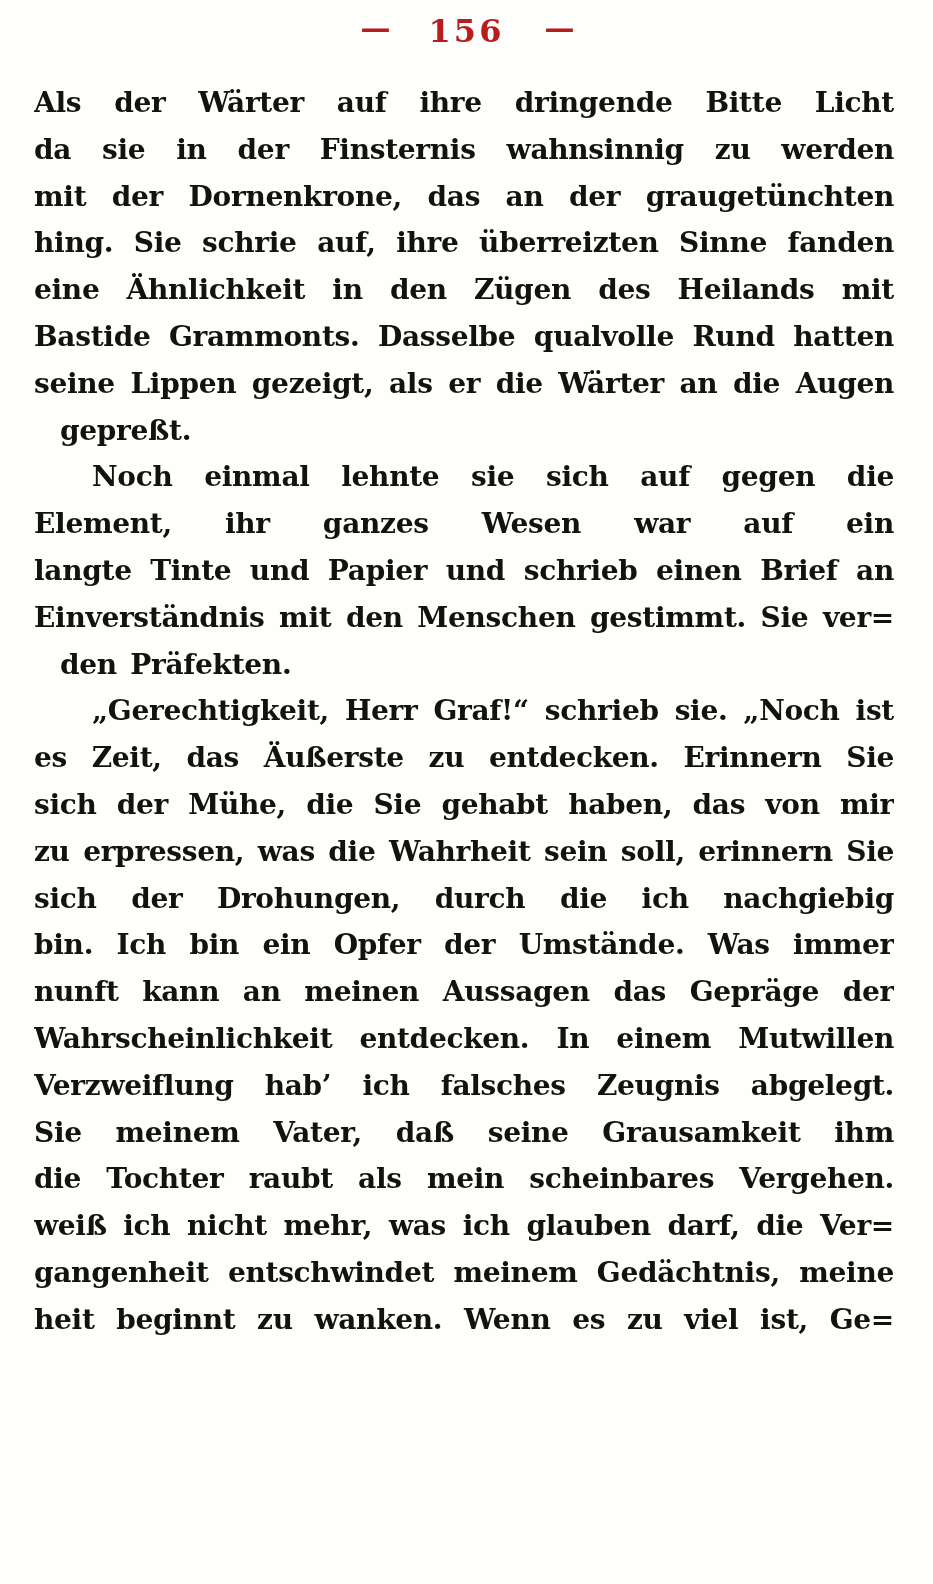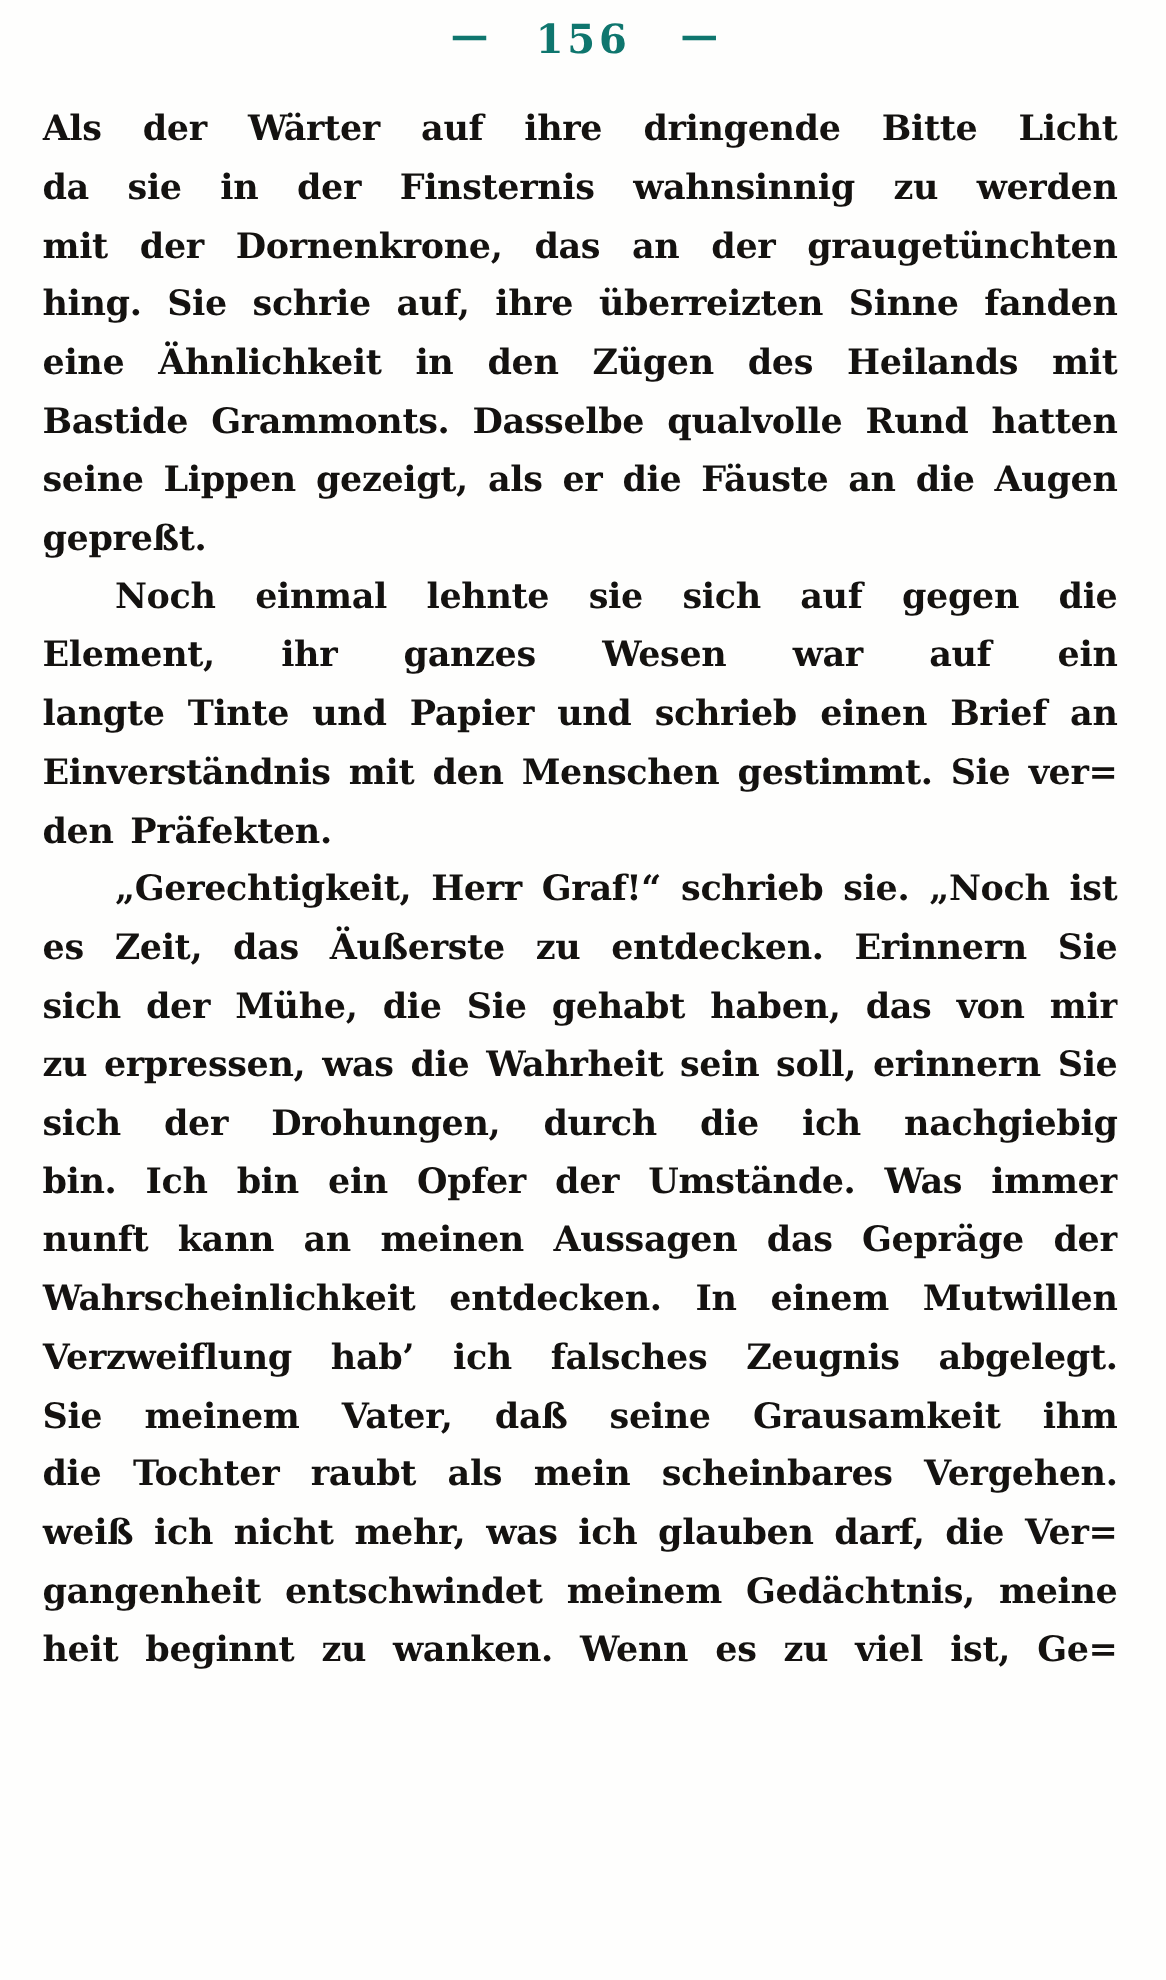--- a/index.html
+++ b/index.html
@@ -14,21 +14,21 @@
     overflow: hidden;
   }
   .header {
     position: absolute;
     top: 12px;
     left: 0;
     width: 933px;
     text-align: center;
     font-weight: bold;
     font-size: 30px;
-    color: #0f766e;
+    color: #b91c1c;
   }
   .header .dash {
     display: inline-block;
     transform: translateY(-4px);
     letter-spacing: -2px;
   }
   .header .num {
     display: inline-block;
     margin: 0 40px;
     font-size: 32px;
@@ -49,20 +49,21 @@
     letter-spacing: -0.3px;
     word-spacing: 4px;
     text-align: justify;
     text-align-last: justify;
     white-space: normal;
     overflow: hidden;
   }
   .line.end {
     text-align: left;
     text-align-last: left;
+    margin-left: 26px;
   }
   .line.ind { text-indent: 58px; }
 </style>
 </head>
 <body>
 
 <div class="page">
 
   <div class="header">
     <span class="dash">—</span><span class="num">156</span><span class="dash">—</span>
@@ -70,21 +71,21 @@
 
   <div class="bodytext">
 
     <div class="para">
       <div class="line">Als der Wärter auf ihre dringende Bitte Licht brachte,</div>
       <div class="line">da sie in der Finsternis wahnsinnig zu werden fürchtete,</div>
       <div class="line">mit der Dornenkrone, das an der graugetünchten Wand</div>
       <div class="line">hing. Sie schrie auf, ihre überreizten Sinne fanden</div>
       <div class="line">eine Ähnlichkeit in den Zügen des Heilands mit jenen</div>
       <div class="line">Bastide Grammonts. Dasselbe qualvolle Rund hatten</div>
-      <div class="line">seine Lippen gezeigt, als er die Fäuste an die Augen</div>
+      <div class="line">seine Lippen gezeigt, als er die Wärter an die Augen</div>
       <div class="line end">gepreßt.</div>
     </div>
 
     <div class="para">
       <div class="line ind">Noch einmal lehnte sie sich auf gegen die maßlose</div>
       <div class="line">Element, ihr ganzes Wesen war auf ein liebenswürdiges</div>
       <div class="line">langte Tinte und Papier und schrieb einen Brief an</div>
       <div class="line">Einverständnis mit den Menschen gestimmt. Sie ver=</div>
       <div class="line end">den Präfekten.</div>
     </div>

